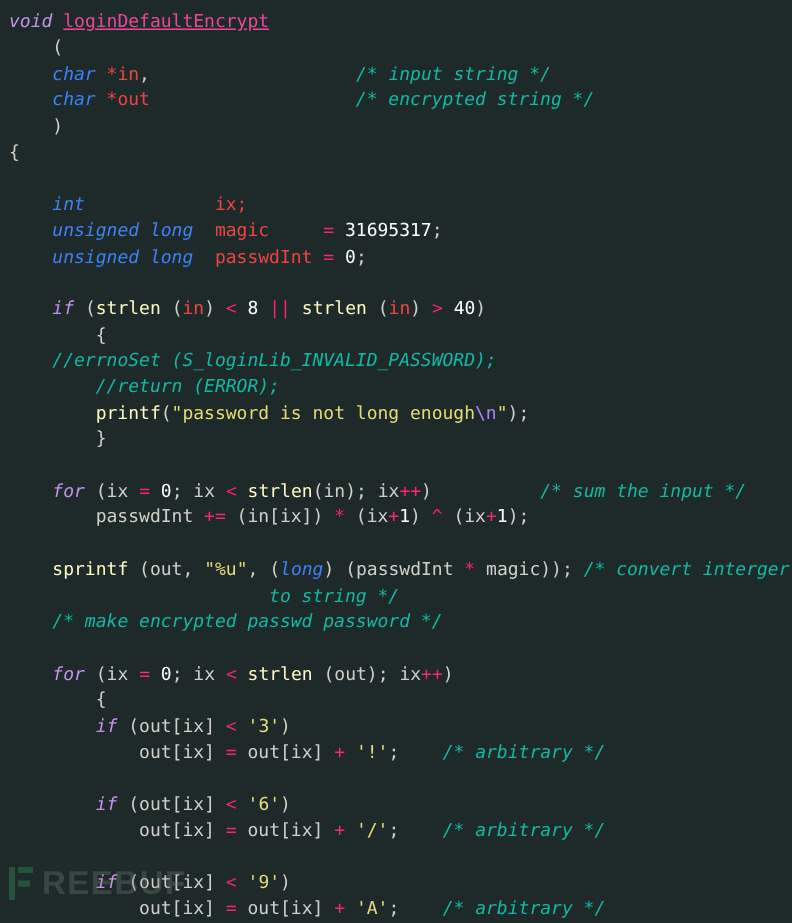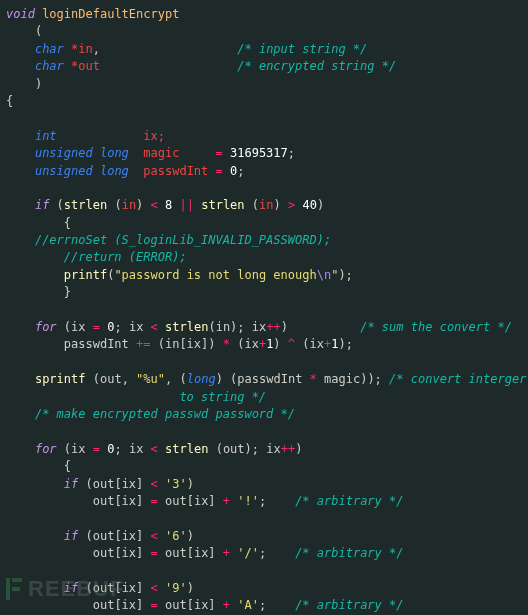--- a/index.html
+++ b/index.html
@@ -17,21 +17,21 @@
   }
   pre.code {
     margin: 0;
     padding: 6px 6px 6px 6px;
     white-space: pre;
   }
   .kw    { color: #c792ea; font-style: italic; }  
   .type  { color: #3b82f6; font-style: italic; }  
   .ident { color: #ef4444; }
   .func  { color: #fef9c3; }                       
-  .fname { color: #fdba74; }                       
+  .fname { color: #ec4899; text-decoration: underline; }                       
   .num   { color: #ffffff; }
   .str   { color: #e6db74; }
   .esc   { color: #ae81ff; }
   .com   { color: #14b8a6; font-style: italic; }
   .op    { color: #f92672; }
   .punc  { color: #d0d0c8; }
 
   .watermark {
     position: absolute;
     left: 4px;
@@ -67,21 +67,21 @@
     <span class="type">unsigned long</span>  <span class="ident">magic</span>     <span class="op">=</span> <span class="num">31695317</span><span class="punc">;</span>
     <span class="type">unsigned long</span>  <span class="ident">passwdInt</span> <span class="op">=</span> <span class="num">0</span><span class="punc">;</span>
 
     <span class="kw">if</span> <span class="punc">(</span><span class="func">strlen</span> <span class="punc">(</span><span class="ident">in</span><span class="punc">)</span> <span class="op">&lt;</span> <span class="num">8</span> <span class="op">||</span> <span class="func">strlen</span> <span class="punc">(</span><span class="ident">in</span><span class="punc">)</span> <span class="op">&gt;</span> <span class="num">40</span><span class="punc">)</span>
         <span class="punc">{</span>
     <span class="com">//errnoSet (S_loginLib_INVALID_PASSWORD);</span>
         <span class="com">//return (ERROR);</span>
         <span class="func">printf</span><span class="punc">(</span><span class="str">"password is not long enough</span><span class="esc">\n</span><span class="str">"</span><span class="punc">);</span>
         <span class="punc">}</span>
 
-    <span class="kw">for</span> <span class="punc">(</span>ix <span class="op">=</span> <span class="num">0</span><span class="punc">;</span> ix <span class="op">&lt;</span> <span class="func">strlen</span><span class="punc">(</span>in<span class="punc">);</span> ix<span class="op">++</span><span class="punc">)</span>          <span class="com">/* sum the convert */</span>
+    <span class="kw">for</span> <span class="punc">(</span>ix <span class="op">=</span> <span class="num">0</span><span class="punc">;</span> ix <span class="op">&lt;</span> <span class="func">strlen</span><span class="punc">(</span>in<span class="punc">);</span> ix<span class="op">++</span><span class="punc">)</span>          <span class="com">/* sum the input */</span>
         <span>passwdInt </span><span class="op">+=</span><span> (in[ix]) </span><span class="op">*</span><span> (ix</span><span class="op">+</span><span class="num">1</span><span>) </span><span class="op">^</span><span> (ix</span><span class="op">+</span><span class="num">1</span><span class="punc">);</span>
 
     <span class="func">sprintf</span> <span class="punc">(</span>out<span class="punc">,</span> <span class="str">"%u"</span><span class="punc">,</span> <span class="punc">(</span><span class="type">long</span><span class="punc">)</span> <span class="punc">(</span>passwdInt <span class="op">*</span> magic<span class="punc">));</span> <span class="com">/* convert interger</span>
                         <span class="com">to string */</span>
     <span class="com">/* make encrypted passwd password */</span>
 
     <span class="kw">for</span> <span class="punc">(</span>ix <span class="op">=</span> <span class="num">0</span><span class="punc">;</span> ix <span class="op">&lt;</span> <span class="func">strlen</span> <span class="punc">(</span><span>out</span><span class="punc">);</span> ix<span class="op">++</span><span class="punc">)</span>
         <span class="punc">{</span>
         <span class="kw">if</span> <span class="punc">(</span>out<span class="punc">[</span>ix<span class="punc">]</span> <span class="op">&lt;</span> <span class="str">'3'</span><span class="punc">)</span>
             out<span class="punc">[</span>ix<span class="punc">]</span> <span class="op">=</span> out<span class="punc">[</span>ix<span class="punc">]</span> <span class="op">+</span> <span class="str">'!'</span><span class="punc">;</span>    <span class="com">/* arbitrary */</span>

